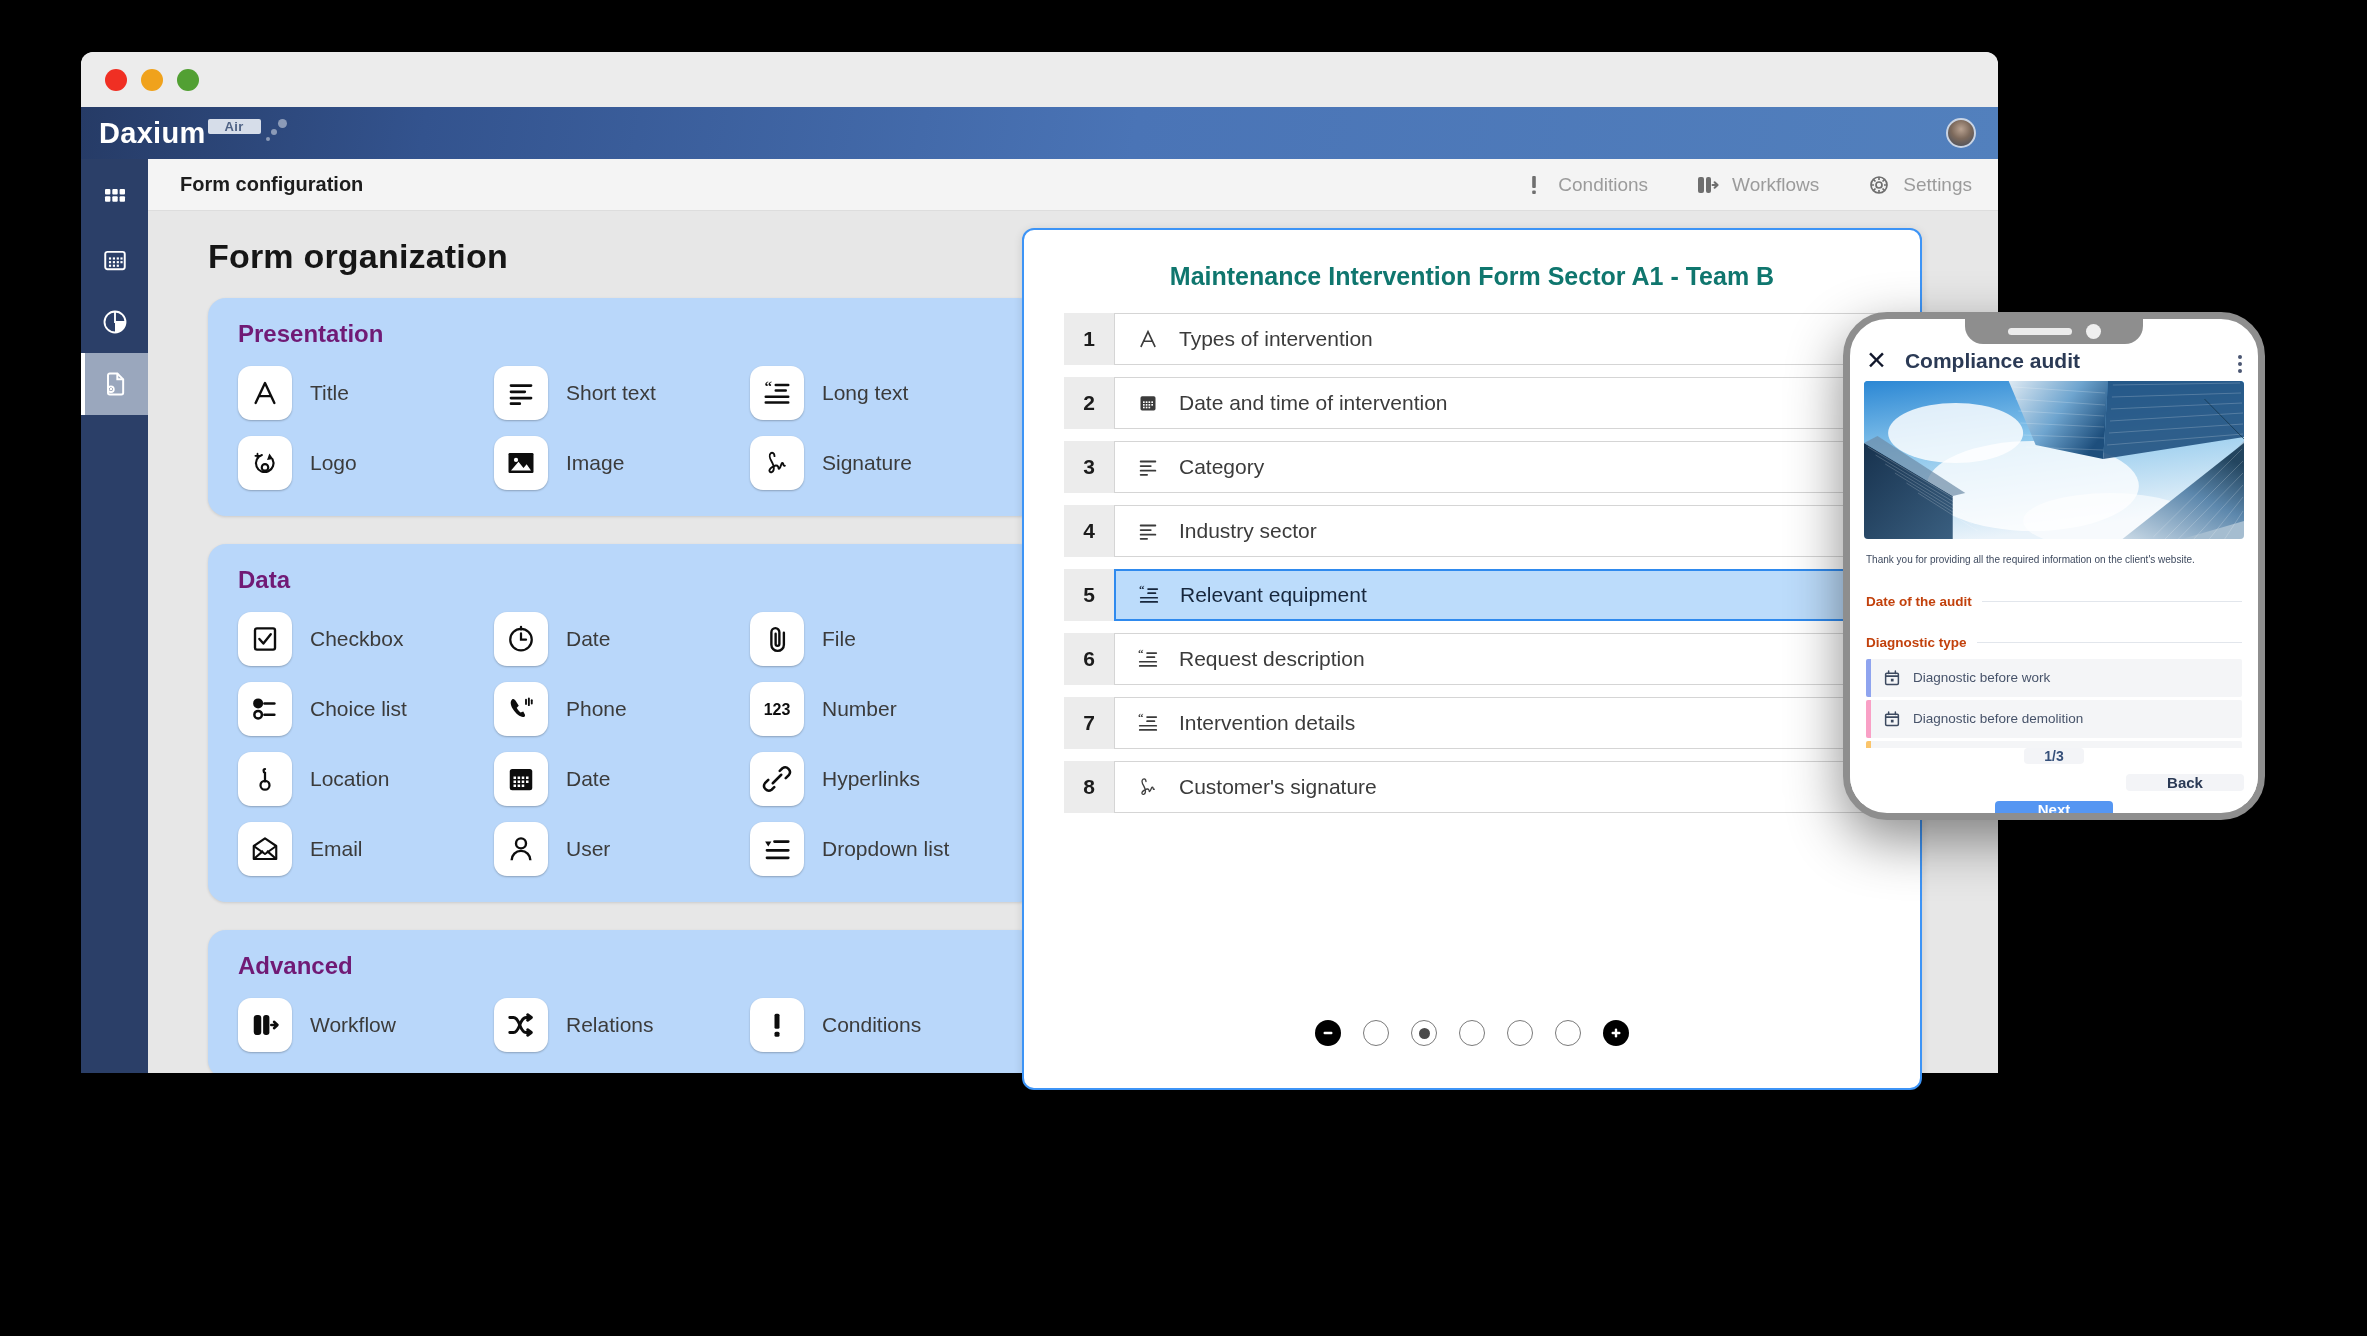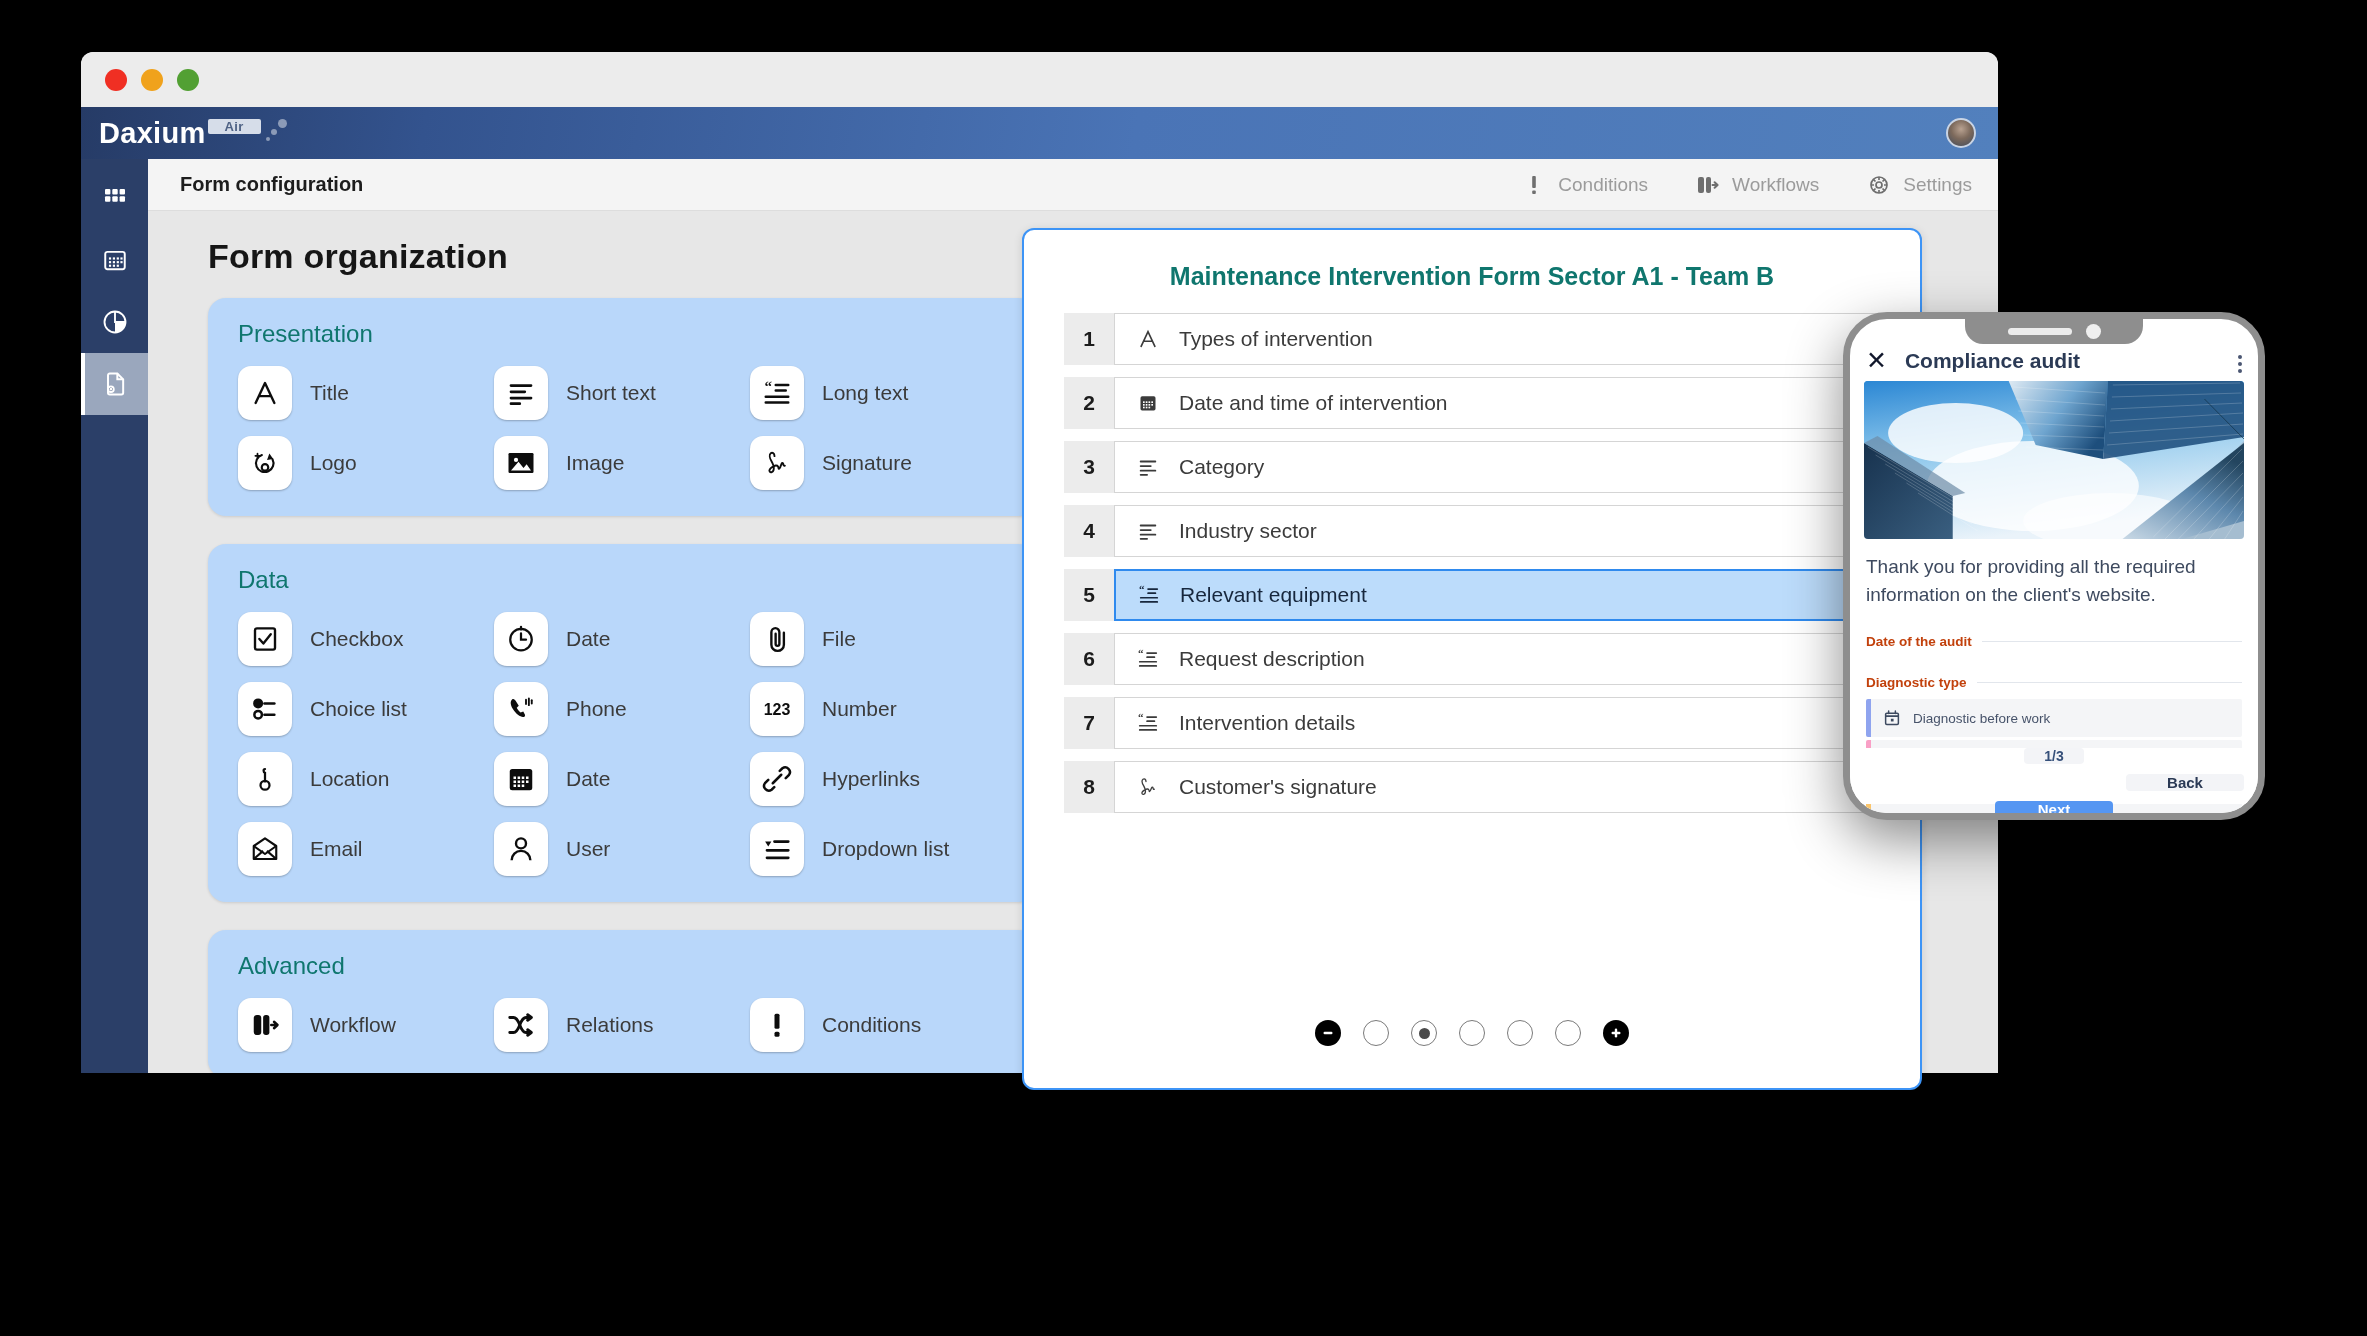--- a/index.html
+++ b/index.html
@@ -80,21 +80,21 @@
 
   .workarea { flex: 1; background: #e7e7e7; position: relative; padding: 26px 0 0 0; overflow: hidden; display: flex; }
   .leftcol { width: 960px; flex: 0 0 960px; padding-left: 60px; }
   .page-title { font-size: 34px; font-weight: 700; color: #161616; margin-bottom: 22px; letter-spacing: .2px; }
 
   .palette {
     position: relative; background: #b9d7fa; border-radius: 18px;
     padding: 22px 30px 26px 30px; margin-bottom: 28px; width: 828px;
     box-shadow: 0 1px 3px rgba(0,0,0,.12);
   }
-  .palette-title { font-size: 24px; font-weight: 400; color: #0f766e; margin-bottom: 18px; }
+  .palette-title { font-size: 24px; font-weight: 700; color: #701a75; margin-bottom: 18px; }
   .palette-grid { display: grid; grid-template-columns: repeat(3, 1fr); row-gap: 16px; }
   .pal-item { display: flex; align-items: center; gap: 18px; }
   .pal-chip {
     width: 54px; height: 54px; flex: 0 0 54px; background: #fff; border-radius: 13px;
     display: flex; align-items: center; justify-content: center;
     box-shadow: 0 1px 2px rgba(0,0,0,.25);
   }
   .pal-label { font-size: 21px; color: #3b3b3b; line-height: 1.08; max-width: 170px; }
   .pal-arrow {
     position: absolute; right: -30px; top: 50%; transform: translateY(-50%);
@@ -143,21 +143,21 @@
   .notch .cam { width: 15px; height: 15px; border-radius: 50%; background: #efefef; }
 
   .ph-head { height: 62px; display: flex; align-items: flex-end; padding: 0 16px 8px; gap: 18px; }
   .ph-x { font-size: 25px; color: #11172b; line-height: 1; font-weight: 400; }
   .ph-title { font-size: 21px; font-weight: 700; color: #2b3a55; }
   .ph-kebab { margin-left: auto; display: flex; flex-direction: column; gap: 3px; }
   .ph-kebab i { width: 4px; height: 4px; border-radius: 50%; background: #4a5672; }
 
   .ph-img { margin: 0 14px; height: 158px; border-radius: 4px; overflow: hidden; position: relative; background: linear-gradient(180deg,#2e8fd8 0%, #9ed0ef 45%, #e8f2f9 100%); }
   .ph-body { padding: 14px 16px 0; }
-  .ph-para { font-size: 19px; color: #3e4a5f; line-height: 1.45; }
+  .ph-para { font-size: 10px; color: #3e4a5f; line-height: 1.45; }
   .ph-fieldlabel { font-size: 13.5px; font-weight: 700; color: #c2410c; display: flex; align-items: center; gap: 10px; margin-top: 26px; }
   .ph-fieldlabel::after { content: ""; flex: 1; height: 1px; background: #e2e6ec; }
   .ph-daterow { display: flex; gap: 6px; margin-top: 9px; }
   .ph-dateval { flex: 1; background: #f3f4f7; height: 40px; display: flex; align-items: center; padding-left: 12px; font-size: 14.5px; color: #3e4a5f; border-radius: 3px; }
   .ph-datebtn { width: 50px; height: 40px; background: #f3f4f7; border-radius: 3px; display: flex; align-items: center; justify-content: center; }
   .ph-list { margin-top: 9px; }
   .ph-li { display: flex; align-items: center; height: 38px; background: #f4f5f7; margin-bottom: 3px; border-radius: 2px; overflow: hidden; }
   .ph-li .bar { width: 5px; align-self: stretch; flex: 0 0 5px; }
   .ph-li .ic { width: 42px; display: flex; align-items: center; justify-content: center; color: #3d4a60; }
   .ph-li .tx { font-size: 13.5px; color: #47536a; }

